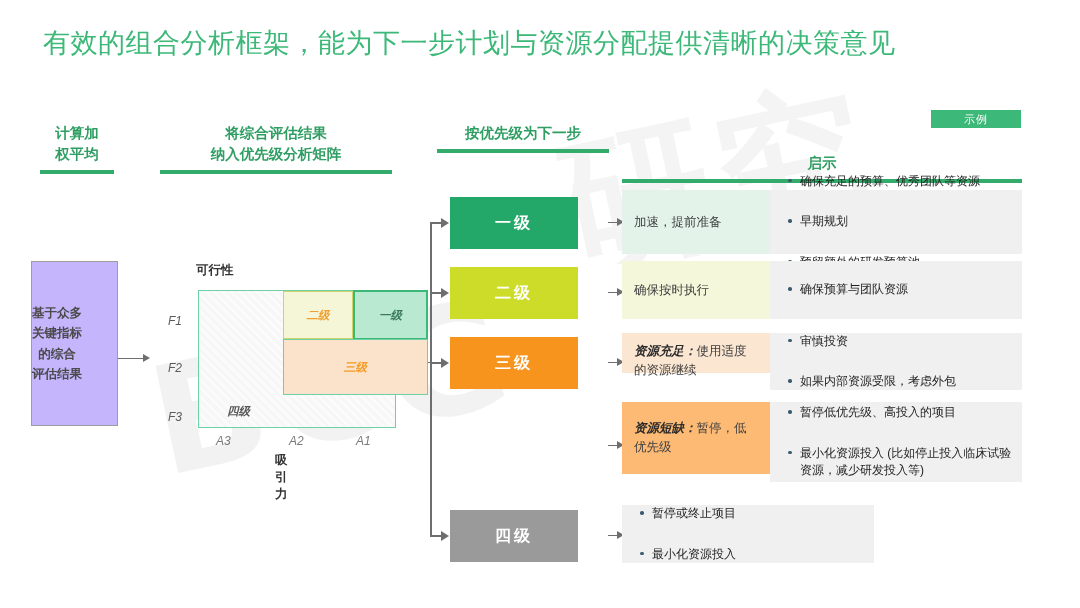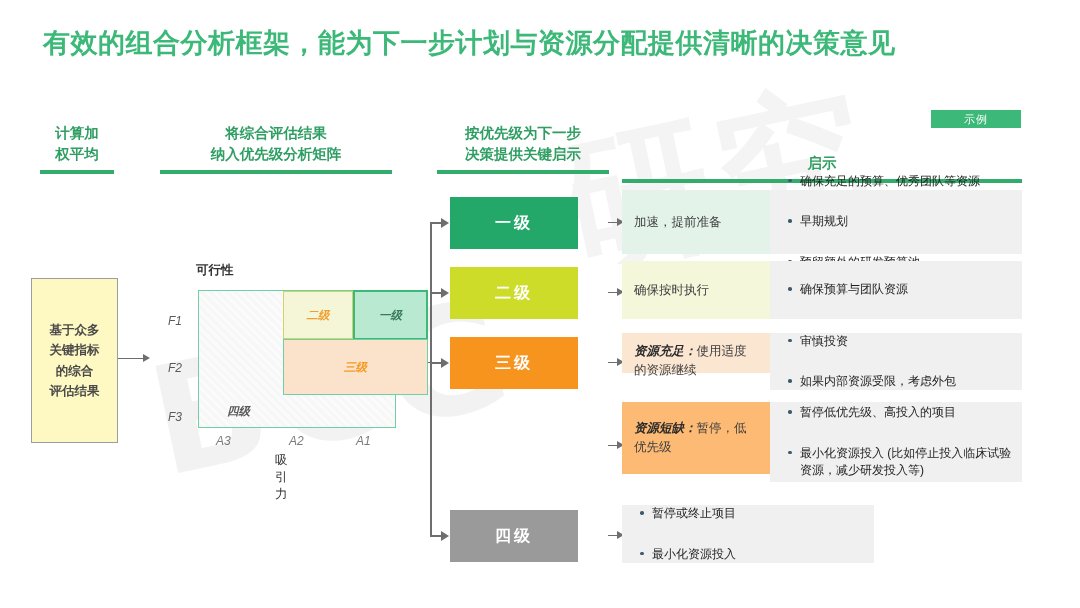--- a/index.html
+++ b/index.html
@@ -21,21 +21,21 @@
   .watermark2{
     position:absolute;left:560px;top:80px;
     font-size:150px;font-weight:bold;color:#f4f4f4;
     letter-spacing:6px;transform:rotate(-12deg);
     user-select:none;pointer-events:none;z-index:0;
   }
 
   
   .title{
     position:absolute;left:43px;top:26px;width:960px;
-    font-size:27px;line-height:1.33;font-weight:bold;
+    font-size:27px;line-height:1.33;font-weight:normal;
     color:#3cb878;letter-spacing:.5px;z-index:5;
   }
 
   
   .badge{
     position:absolute;left:931px;top:110px;width:90px;height:18px;
     background:#3cb878;color:#ffffff;font-size:11px;
     display:flex;align-items:center;justify-content:center;
     letter-spacing:1px;z-index:6;
   }
@@ -45,23 +45,23 @@
     font-size:14.5px;font-weight:bold;color:#2f9e63;line-height:1.45;}
   .colhead .ul{height:3.5px;background:#32ab6b;margin-top:5px;}
 
   .ch1{left:40px;top:123px;width:74px;}
   .ch2{left:160px;top:123px;width:232px;}
   .ch3{left:437px;top:123px;width:172px;}
   .ch4{left:622px;top:153px;width:400px;}
 
   
   .srcbox{
-    position:absolute;left:31px;top:278px;width:85px;height:163px;
-    border:1.3px solid #9d9d9d;background:#fef9c3;z-index:5;
-    display:flex;align-items:center;justify-content:center;
+    position:absolute;left:31px;top:261px;width:85px;height:163px;
+    border:1.3px solid #9d9d9d;background:#c4b5fd;z-index:5;
+    display:flex;align-items:center;
   }
   .srcbox .txt{
     font-size:12.5px;line-height:1.62;color:#4a4a4a;text-align:center;
     font-weight:bold;
   }
 
   
   .arrow-line{position:absolute;background:#6e6e6e;height:1.4px;z-index:4;}
   .arrow-head{
     position:absolute;width:0;height:0;z-index:4;
@@ -86,21 +86,21 @@
         background:#f5f6d8;border:1px solid #cfd36a;color:#f0a030;}
   .c-l1{left:154px;top:-1px;width:75px;height:50px;
         background:#b9e9d0;border:2px solid #3cb878;color:#3a7a5a;}
   .c-l3{left:84px;top:48px;width:145px;height:56px;
         background:#fbe3cb;border:1px solid #6fcfa6;color:#f59a23;}
   .c-l4{left:6px;top:104px;width:110px;height:32px;
         color:#585858;justify-content:flex-start;padding-left:22px;}
 
   .ylab{position:absolute;font-size:12px;font-style:italic;color:#5a5a5a;}
   .xlab{position:absolute;font-size:12px;font-style:italic;color:#7a7a7a;}
-  .xtitle{position:absolute;font-size:12.5px;font-weight:normal;color:#333;}
+  .xtitle{position:absolute;font-size:12.5px;font-weight:bold;color:#333;}
 
   
   .lvl{
     position:absolute;left:450px;width:128px;z-index:5;
     color:#ffffff;font-size:16px;font-weight:bold;
     display:flex;align-items:center;justify-content:center;
     letter-spacing:3px;
   }
   .lvl1{top:197px;height:52px;background:#23a86a;}
   .lvl2{top:267px;height:52px;background:#cddc28;}
@@ -165,21 +165,20 @@
     <div>权平均</div>
     <div class="ul"></div>
   </div>
   <div class="colhead ch2">
     <div>将综合评估结果</div>
     <div>纳入优先级分析矩阵</div>
     <div class="ul"></div>
   </div>
   <div class="colhead ch3">
     <div>按优先级为下一步</div>
-    <div>决策提供关键启示</div>
     <div class="ul"></div>
   </div>
   <div class="colhead ch4">
     <div>启示</div>
     <div class="ul"></div>
   </div>
 
   <div class="srcbox">
     <div class="txt">
       <div>基于众多</div>

